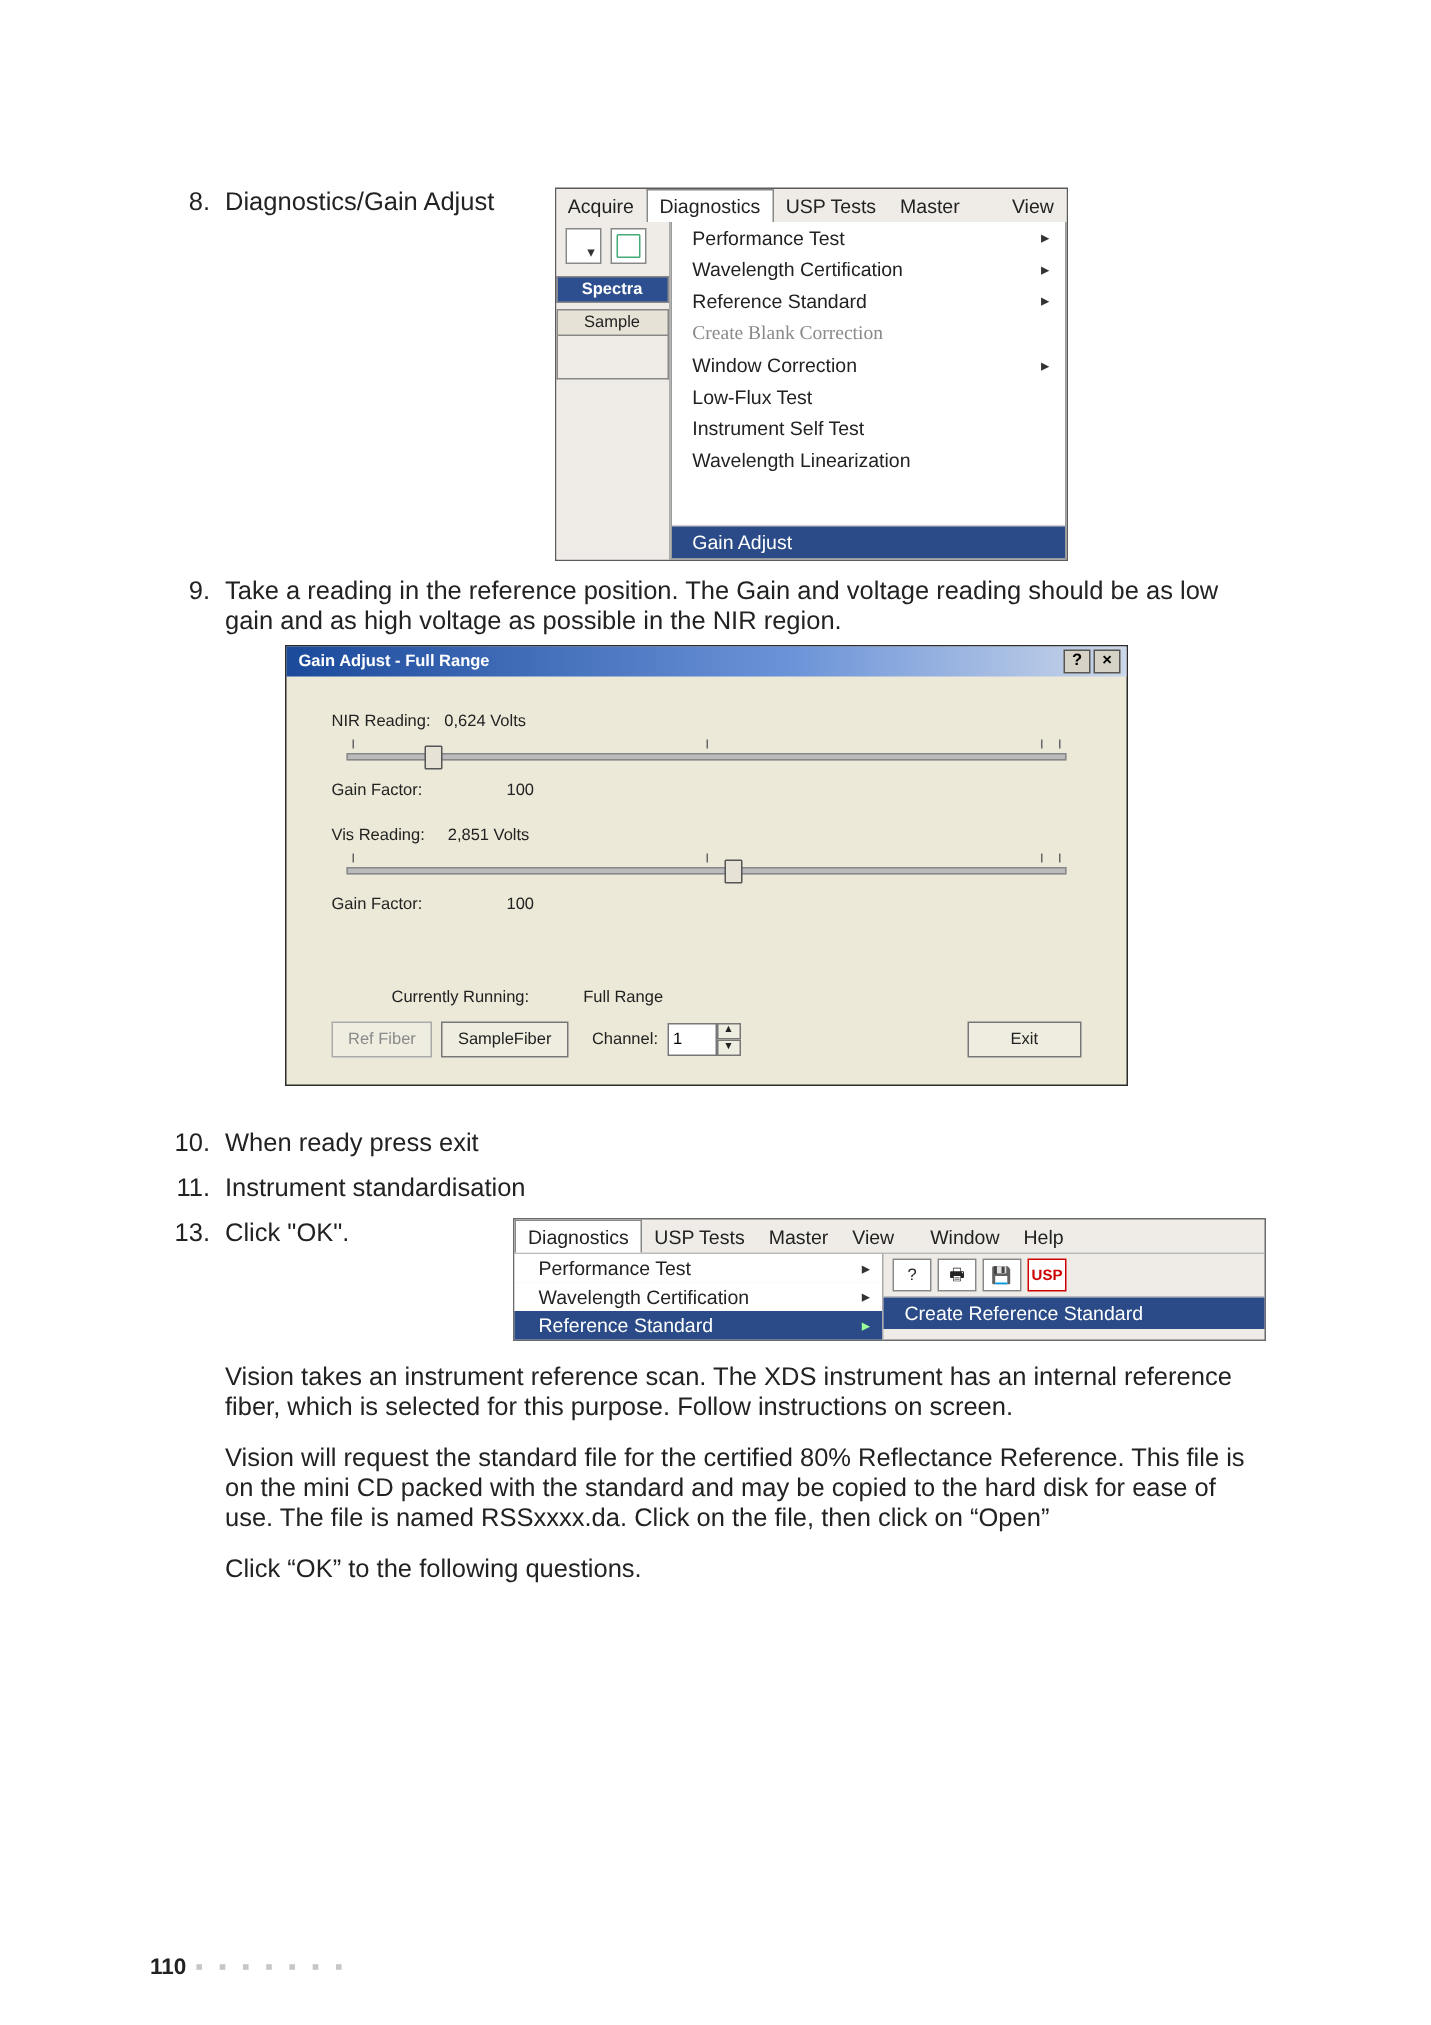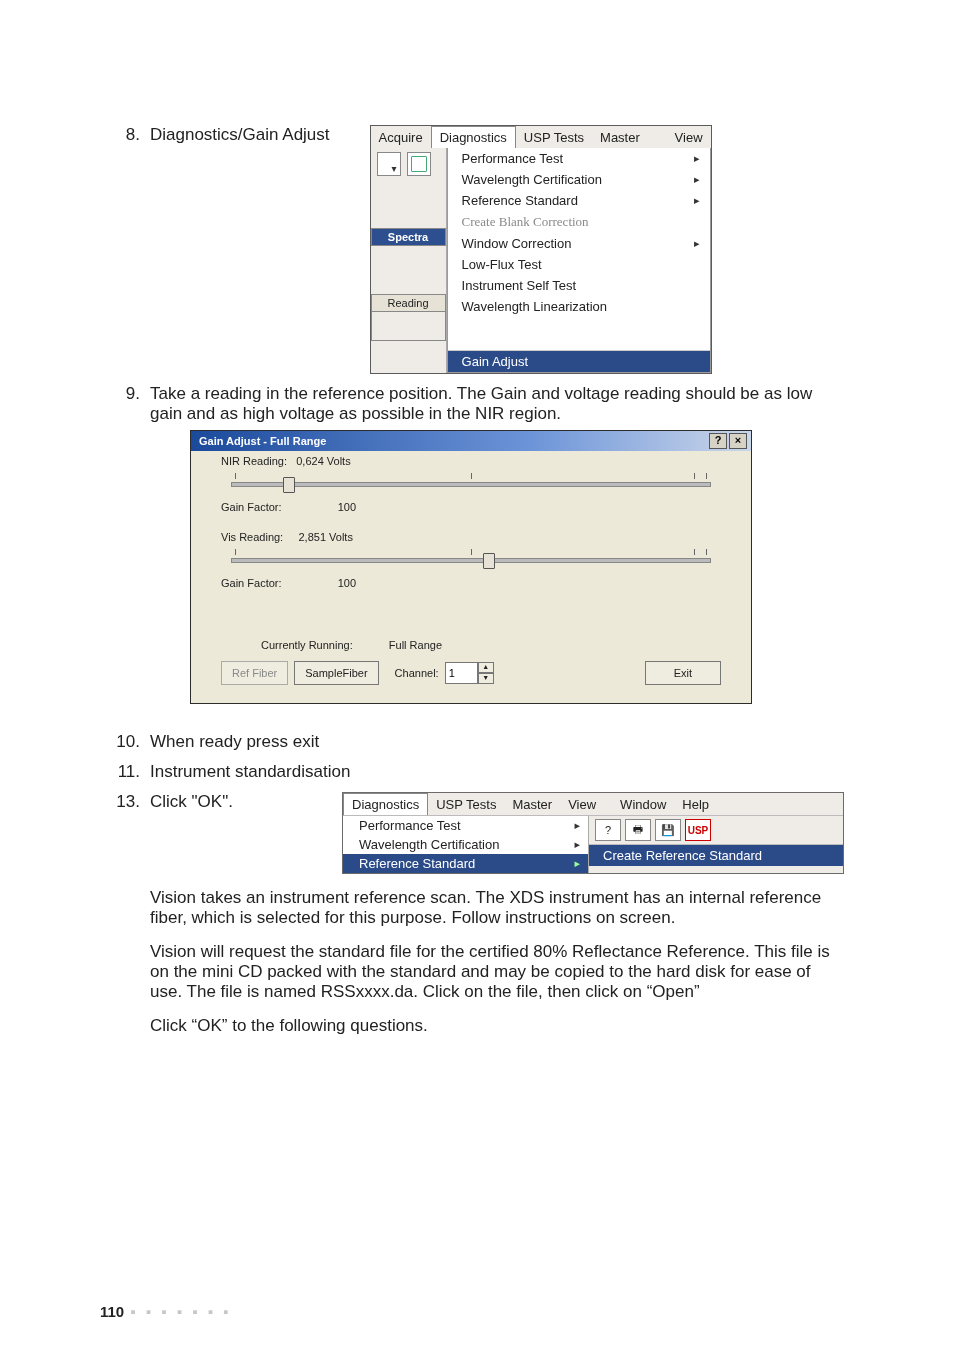--- a/index.html
+++ b/index.html
@@ -40,21 +40,21 @@
   }
   .menu1-bar{display:flex;align-items:center;background:var(--menu-grey);height:22px;}
   .menu1-bar .m{padding:3px 8px;white-space:nowrap;text-align:center;}
   .menu1-body{display:flex;}
   .menu1-left{width:75px;background:var(--menu-grey);border-right:1px solid #aaa;}
   .tool-row{display:flex;gap:6px;padding:4px 6px;align-items:center;}
   .tool-ic{width:22px;height:22px;border:1px solid #888;background:#fff;position:relative;}
   .tool-ic.dd::after{content:"▾";position:absolute;right:3px;bottom:1px;font-size:10px;color:#333;}
   .tool-ic.doc::before{content:"";position:absolute;inset:3px;border:1px solid #4a7;border-radius:1px;}
   .tbl-hdr{display:flex;margin-top:4px;}
-  .tbl-hdr .th{flex:1;text-align:center;font-weight:bold;border:1px solid #888;background:#ddd;font-size:11px;padding:2px 0;margin-top:44px;}
+  .tbl-hdr .th{flex:1;text-align:center;font-weight:bold;border:1px solid #888;background:#ddd;font-size:11px;padding:2px 0;}
   .tbl-hdr .th.dk{background:#2d4e8f;color:#fff;}
   .sample-row{height:28px;border-left:1px solid #888;border-right:1px solid #888;border-bottom:1px solid #888;}
   .menu1-right{flex:1;}
   .dd-list{border:1px solid var(--menu-border);border-top:none;font-size:13px;}
   .dd-item{display:flex;align-items:center;justify-content:space-between;padding:3px 10px 3px 14px;background:#fff;}
   .dd-item.sep{border-top:1px solid #ccc;}
   .dd-item.disabled{color:var(--disabled);font-family:Liberation Serif, serif;}
   .dd-item.sel{background:var(--hilite);color:#fff;margin-top:33px;}
   .arr{font-size:11px;color:#333;}
   
@@ -66,21 +66,21 @@
     background:var(--panel-face);
     border:1px solid #2c2c2c;
   }
   .dlg-title{
     display:flex;align-items:center;justify-content:space-between;
     background:linear-gradient(to right,var(--win-blue1),#6b93d8 60%,#cbd7ea);
     color:#fff;font-weight:bold;height:20px;padding:0 4px 0 8px;
   }
   .dlg-title .btns{display:flex;gap:2px;}
   .dlg-title .btns .b{width:16px;height:14px;background:#d6d3c6;border:1px solid #555;color:#000;text-align:center;line-height:12px;font-size:11px;font-weight:bold;}
-  .dlg-body{padding:4px 30px 18px 30px;}
+  .dlg-body{padding:24px 30px 18px 30px;}
   .rd-line{margin-bottom:6px;}
   .slider{
     height:22px;position:relative;margin-bottom:6px;
   }
   .slider .track{position:absolute;left:10px;right:10px;top:9px;height:3px;background:#bbb;border:1px solid #888;}
   .slider .tick{position:absolute;top:0;width:1px;height:6px;background:#666;}
   .slider .tick.center{left:50%;}
   .slider .tick.r1{right:26px;}
   .slider .tick.r2{right:14px;}
   .slider .thumb{position:absolute;top:4px;width:10px;height:14px;background:#e6e3d6;border:1px solid #555;border-radius:1px;}
@@ -142,21 +142,21 @@
           <div class="menu1-body">
             <div class="menu1-left">
               <div class="tool-row">
                 <div class="tool-ic dd"></div>
                 <div class="tool-ic doc"></div>
               </div>
               <div class="tbl-hdr">
                 <div class="th dk">Spectra</div>
               </div>
               <div class="tbl-hdr">
-                <div class="th" style="background:#e6e3d6;font-weight:normal">Reading</div>
+                <div class="th" style="background:#e6e3d6;font-weight:normal">Sample</div>
               </div>
               <div class="sample-row"></div>
             </div>
             <div class="menu1-right">
               <div class="dd-list">
                 <div class="dd-item">
                     <span>Performance Test</span>
                     <span class="arr">▸</span>
                   </div>
                 <div class="dd-item">

